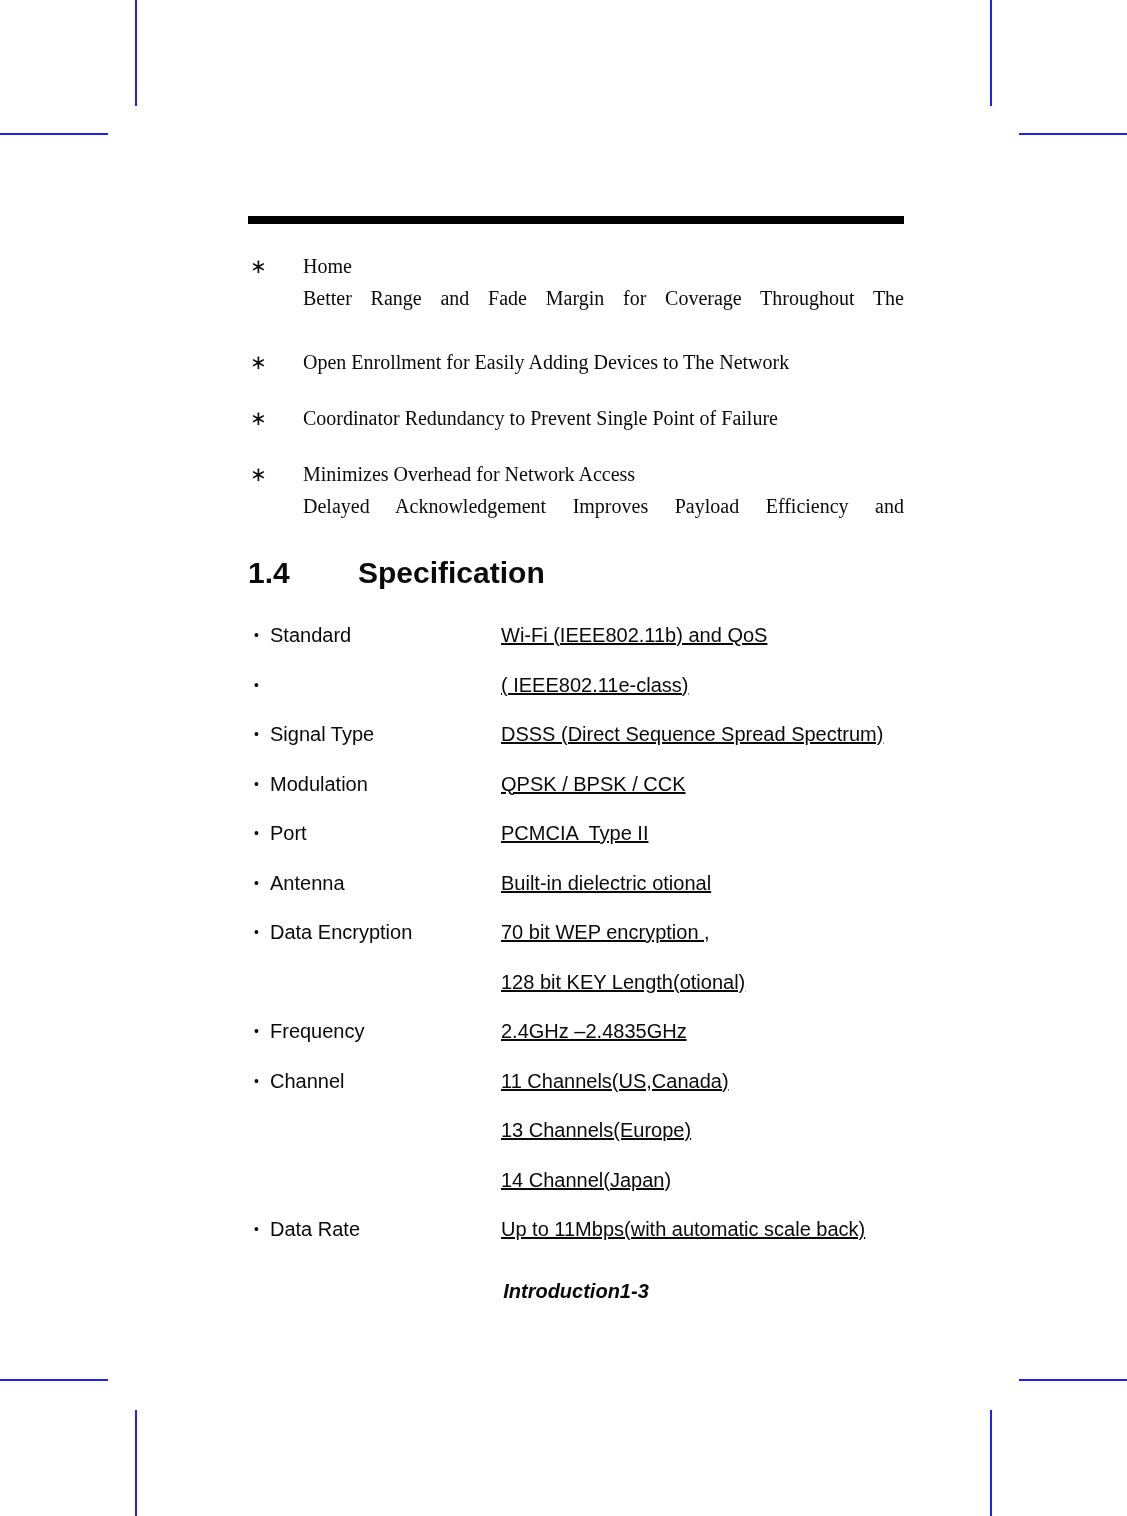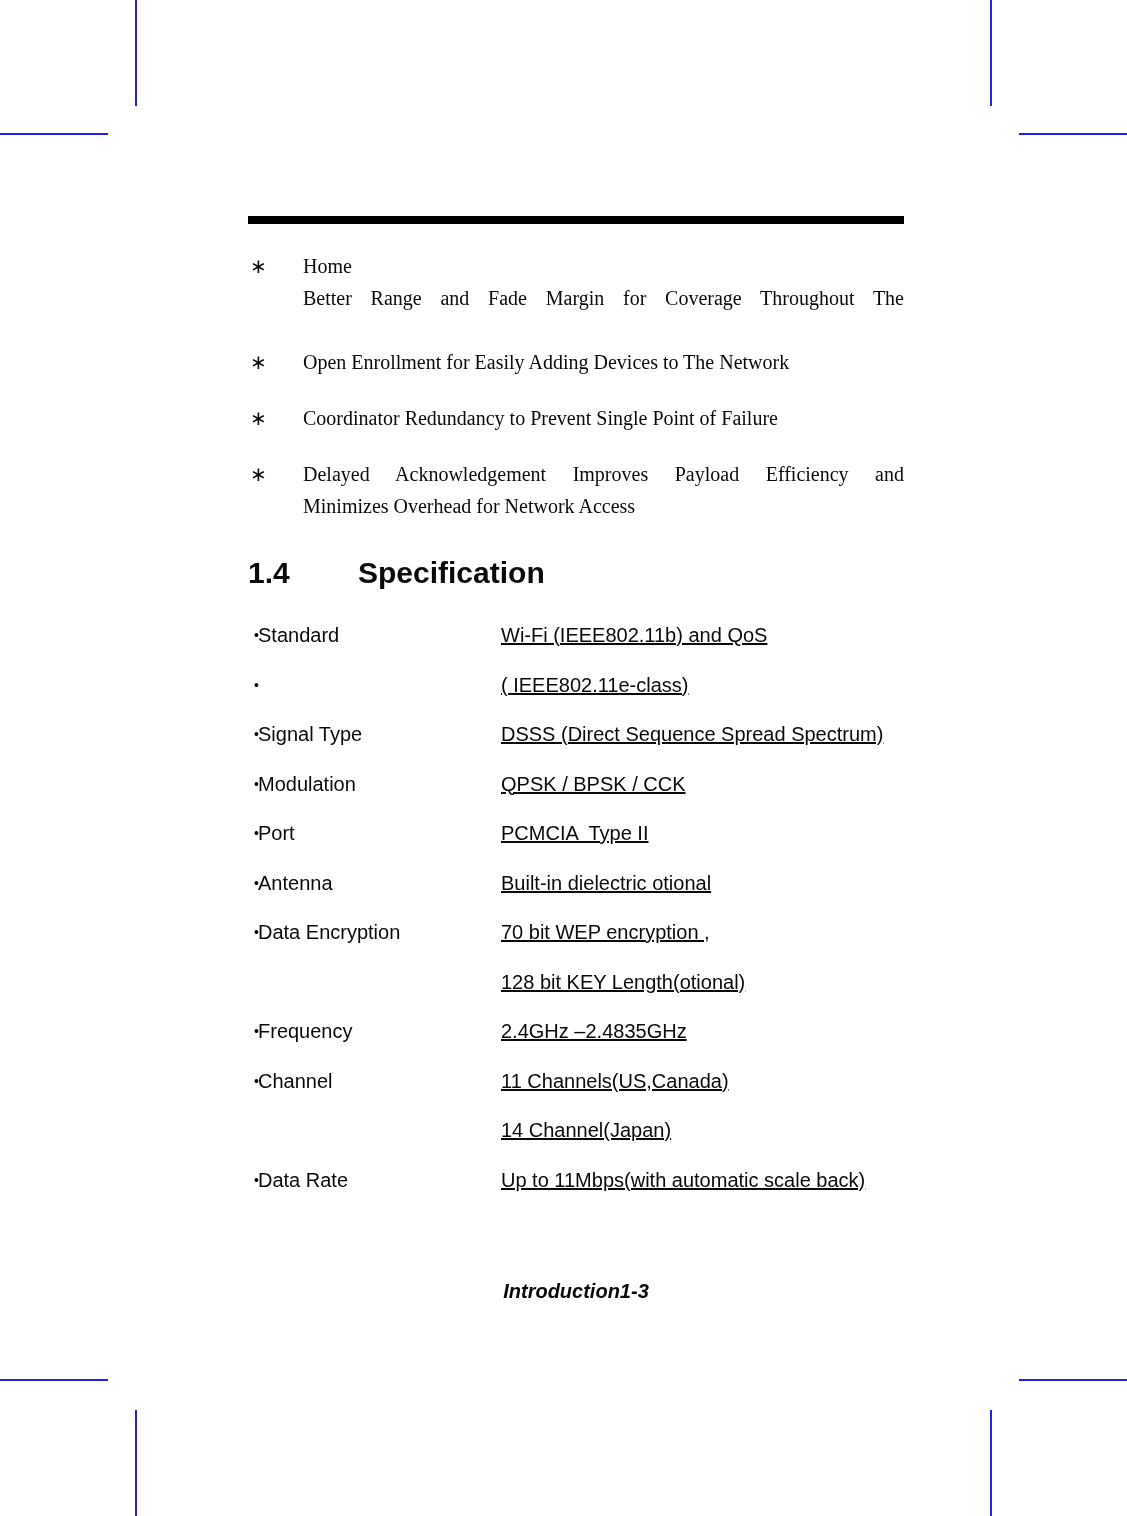--- a/index.html
+++ b/index.html
@@ -82,21 +82,21 @@
     height: 49.5px;
     font-size: 20px;
     line-height: 26px;
   }
   .spec-row .dot {
     position: absolute;
     left: 6px; top: 0;
     font-size: 14px;
     line-height: 26px;
   }
-  .spec-row .label { position: absolute; left: 10px; top: 0; white-space: pre-wrap; }
+  .spec-row .label { position: absolute; left: 22px; top: 0; white-space: pre-wrap; }
   .spec-row .value { position: absolute; left: 253px; top: 0; white-space: pre-wrap; text-decoration: underline; }
 
   
   .footer {
     position: absolute;
     left: 248px; top: 1278px;
     width: 656px;
     display: flex;
     justify-content: center;
     font-weight: bold;
@@ -136,22 +136,22 @@
   </div>
   <div class="feature f3">
     <span class="fbullet">∗</span>
     <div class="ftext">
       <div class="fline">Coordinator Redundancy to Prevent Single Point of Failure</div>
     </div>
   </div>
   <div class="feature f4">
     <span class="fbullet">∗</span>
     <div class="ftext">
+      <div class="fline">Minimizes Overhead for Network Access</div>
       <div class="fline just">Delayed Acknowledgement Improves Payload Efficiency and</div>
-      <div class="fline">Minimizes Overhead for Network Access</div>
     </div>
   </div>
 
   <div class="heading">
     <span class="num">1.4</span>
     <span class="ttl">Specification</span>
   </div>
 
   <div class="spec">
     <div class="spec-row">
@@ -200,20 +200,25 @@
       <span class="value">2.4GHz –2.4835GHz</span>
     </div>
     <div class="spec-row">
       <span class="dot">•</span>
       <span class="label">Channel</span>
       <span class="value">11 Channels(US,Canada)</span>
     </div>
     <div class="spec-row">
       <span class="dot"></span>
       <span class="label"></span>
+      <span class="value">13 Channels(Europe)</span>
+    </div>
+    <div class="spec-row">
+      <span class="dot"></span>
+      <span class="label"></span>
       <span class="value">14 Channel(Japan)</span>
     </div>
     <div class="spec-row">
       <span class="dot">•</span>
       <span class="label">Data Rate</span>
       <span class="value">Up to 11Mbps(with automatic scale back)</span>
     </div>
   </div>
 
   <div class="footer">

